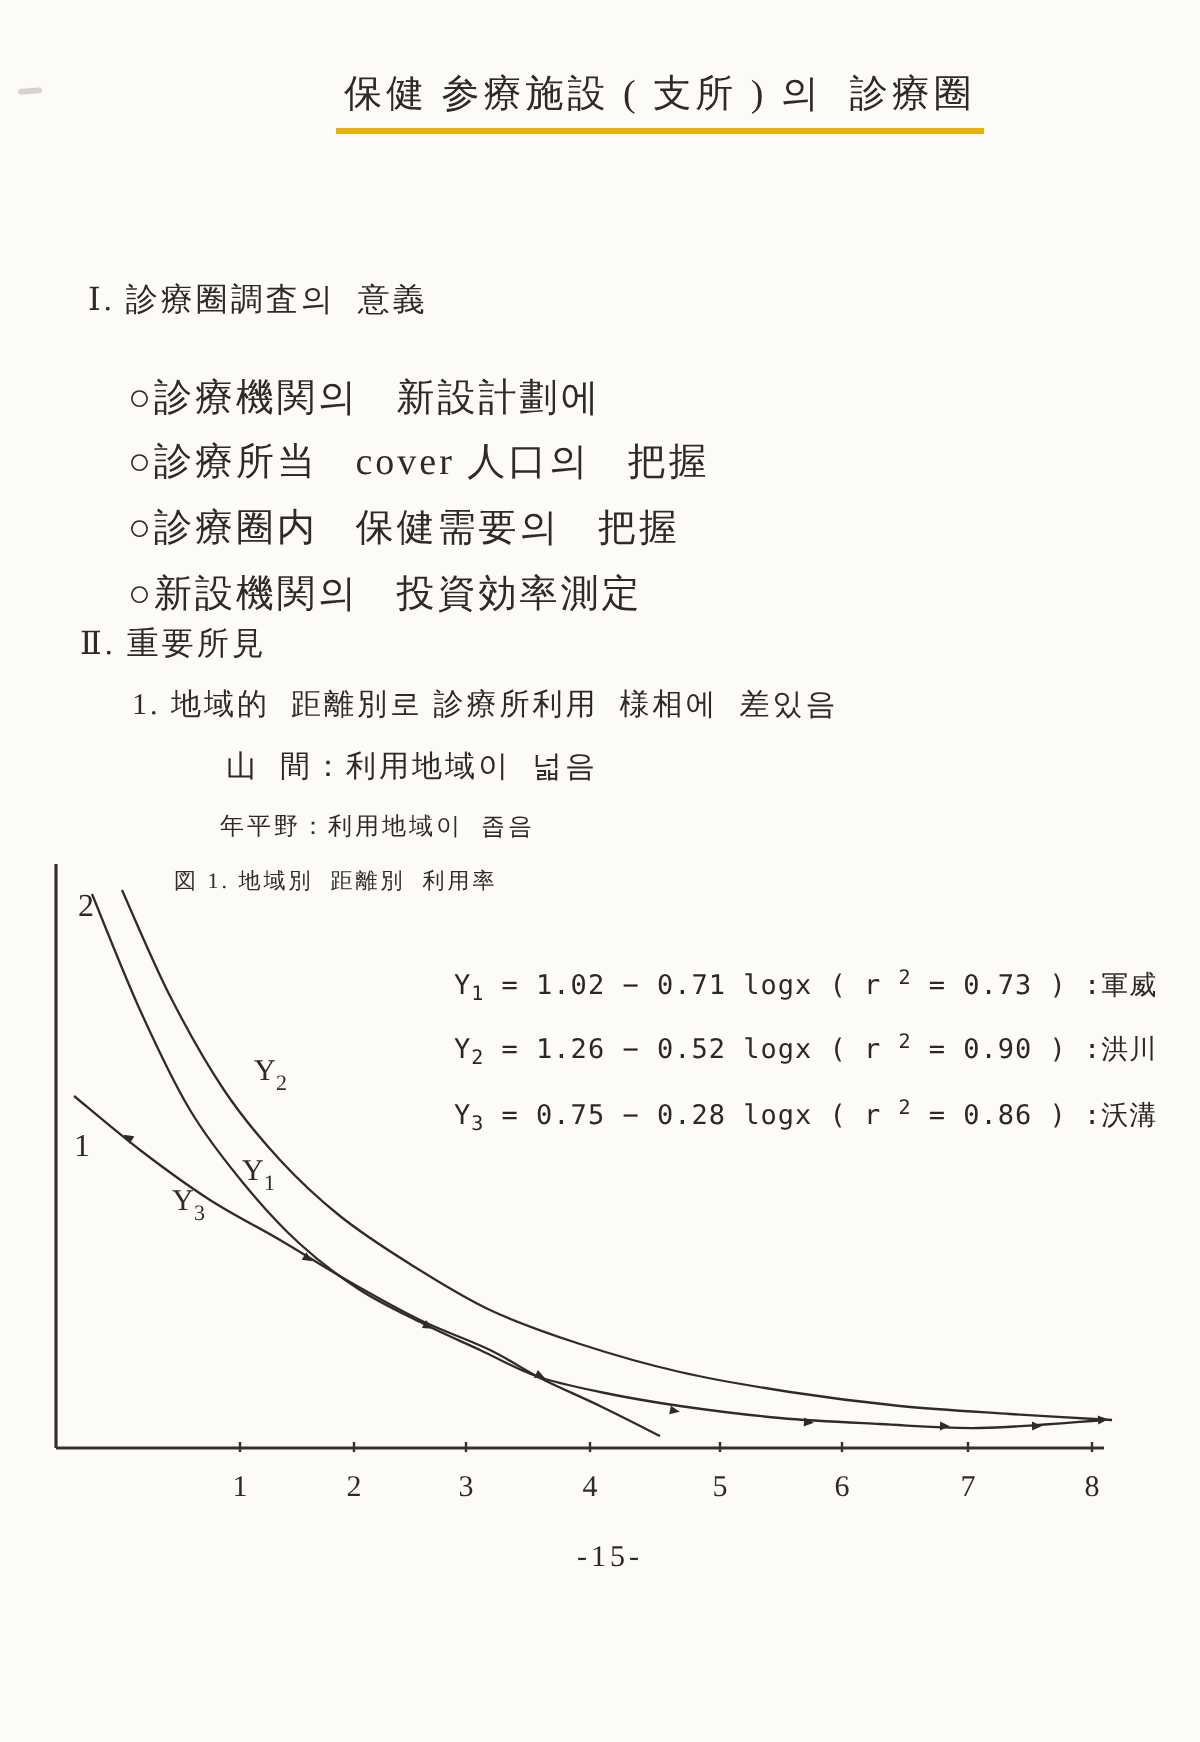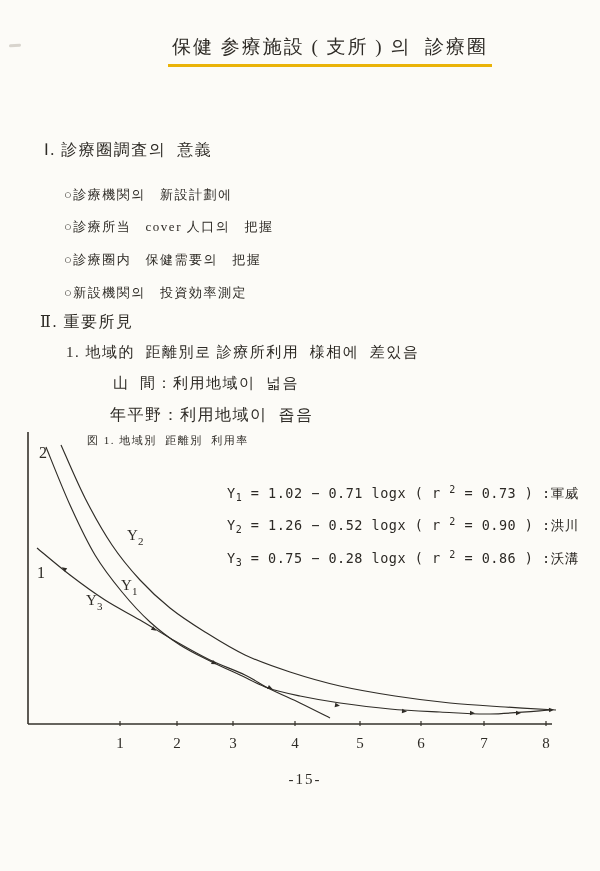--- a/index.html
+++ b/index.html
@@ -1,27 +1,27 @@
 <!DOCTYPE html>
 <html><head>
 <meta charset="utf-8">
 <style>
   html,body{margin:0;padding:0;}
   body{width:600px;height:871px;background:#fcfbf7;position:relative;overflow:hidden;
        font-family:"Liberation Serif","DejaVu Serif",serif;color:#2e2b26;}
   .abs{position:absolute;white-space:pre;}
   .title{top:34px;left:168px;font-size:19px;letter-spacing:2px;
          border-bottom:3px solid #eab308;padding:0 4px 4px 4px;}
-  .h1{top:140px;left:44px;font-size:16px;letter-spacing:1.5px;font-family:Liberation Serif, serif;}
+  .h1{top:140px;left:44px;font-size:16px;letter-spacing:1.5px;}
   .h2{top:312px;left:40px;font-size:16px;letter-spacing:1.5px;}
-  .bullet{left:64px;font-size:13px;letter-spacing:1.5px;}
+  .bullet{left:64px;font-size:19px;letter-spacing:1.5px;}
   .b0{top:186px;} .b1{top:218px;} .b2{top:251px;} .b3{top:284px;}
   .item{top:343px;left:66px;font-size:15px;letter-spacing:1.5px;}
   .mountain{top:374px;left:113px;font-size:15px;letter-spacing:1.5px;}
-  .plain{top:405px;left:110px;font-size:16px;letter-spacing:1.5px;}
+  .plain{top:405px;left:110px;font-size:12px;letter-spacing:1.5px;}
   .caption{top:433px;left:87px;font-size:11px;letter-spacing:1.5px;}
   .eq{left:227px;font-family:"DejaVu Sans Mono","Liberation Mono",monospace;
       font-size:13.5px;letter-spacing:0.5px;color:#2c2925;}
   .eq sub{font-size:10px;vertical-align:-3px;}
   .eq sup{font-size:10px;vertical-align:5px;}
   .e0{top:484px;} .e1{top:516px;} .e2{top:549px;}
   .pagenum{top:771px;left:255px;width:100px;text-align:center;
            font-size:15px;letter-spacing:2px;}
   .smudge{top:44px;left:9px;width:12px;height:3px;background:#b9b5ac;
           opacity:.55;border-radius:2px;transform:rotate(-4deg);}

